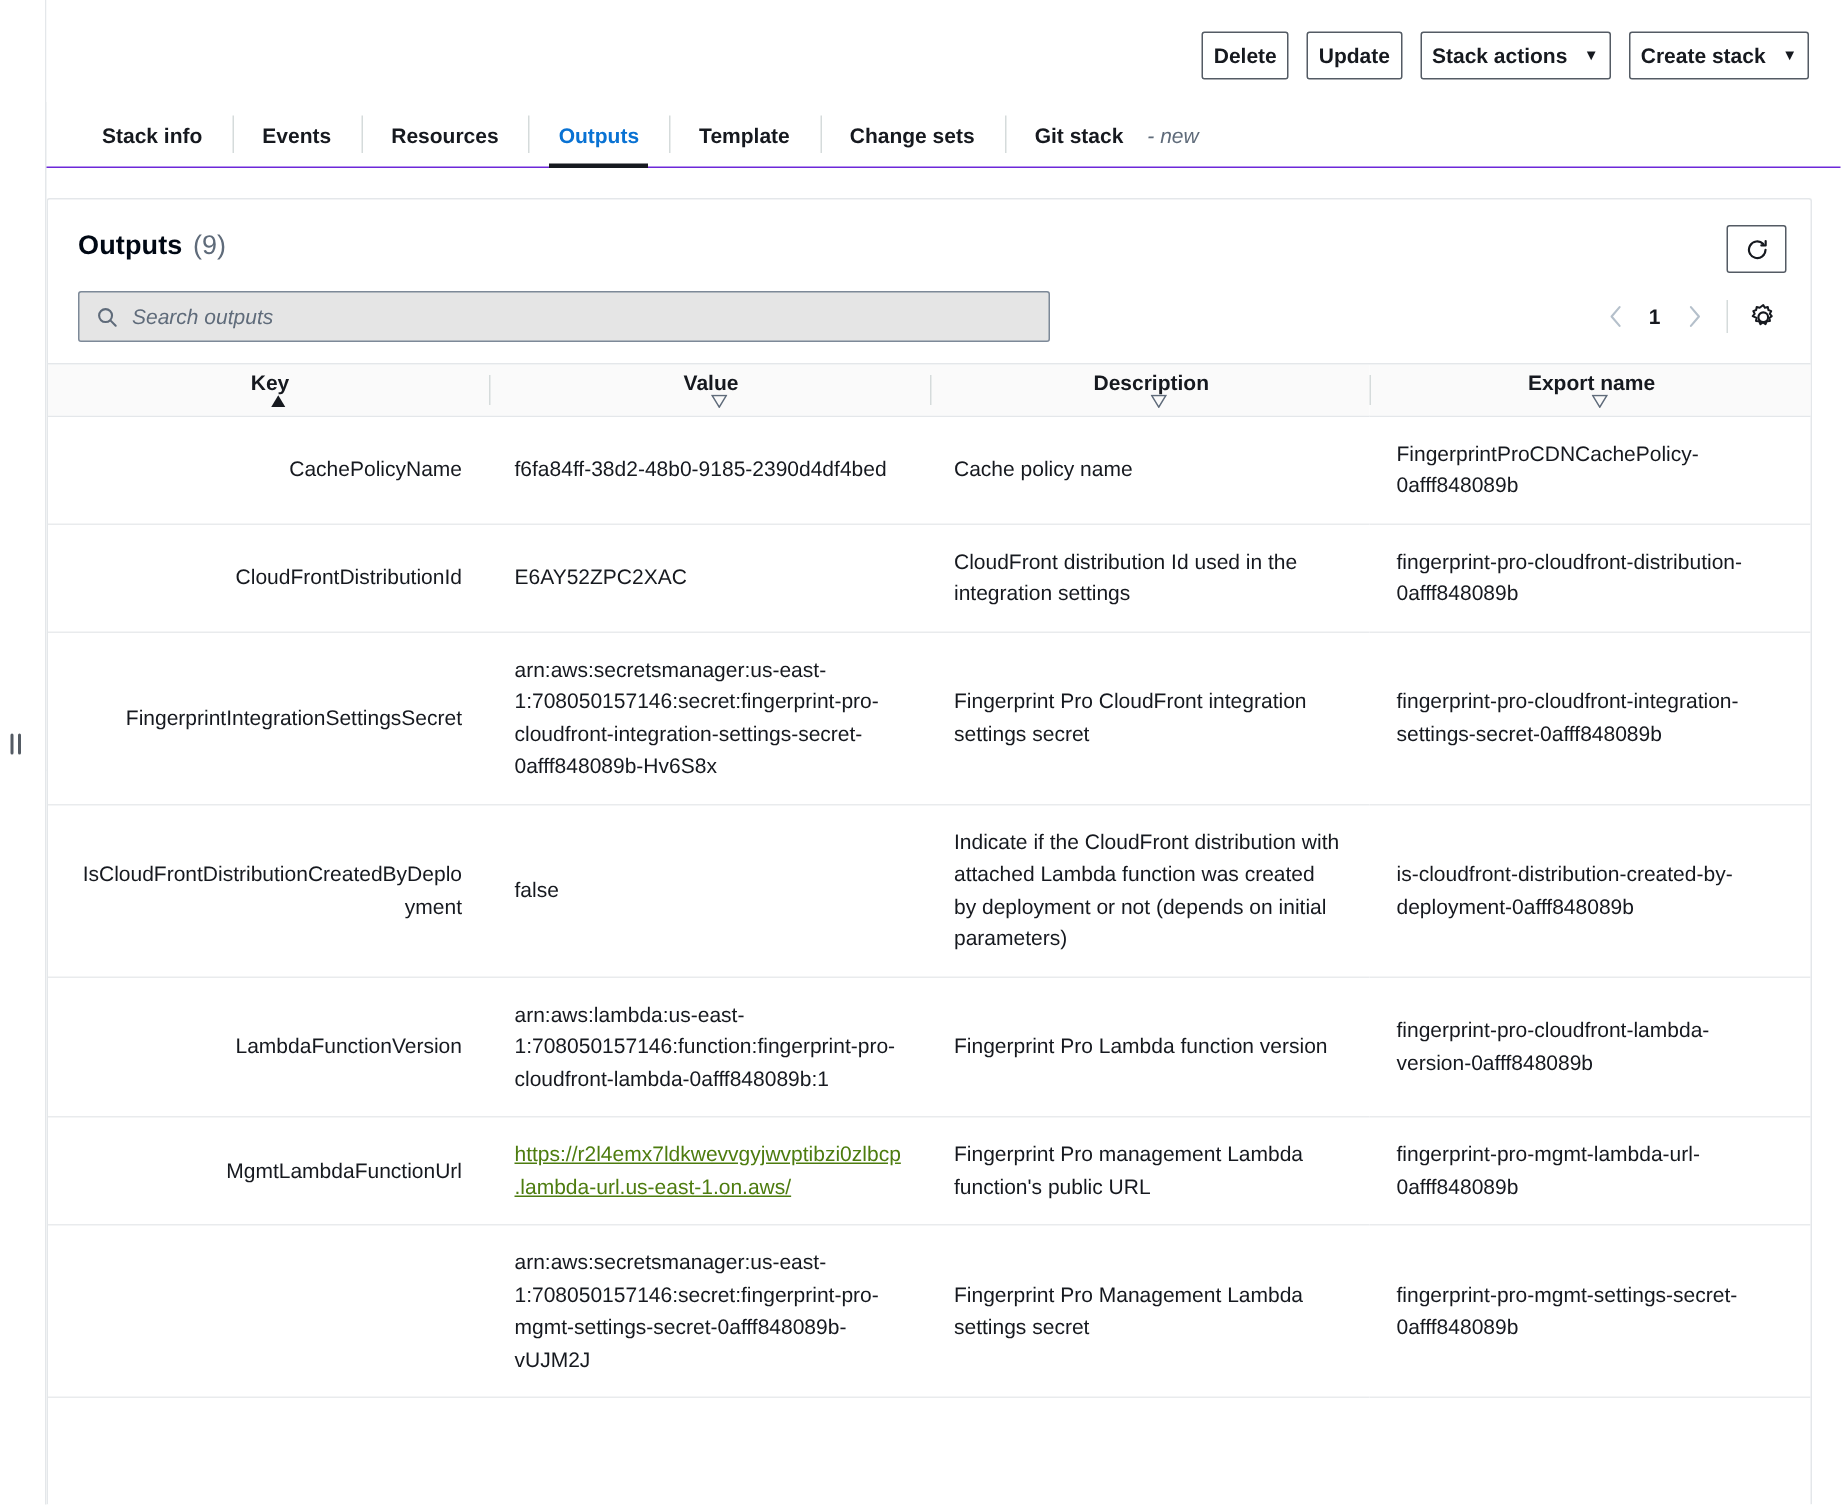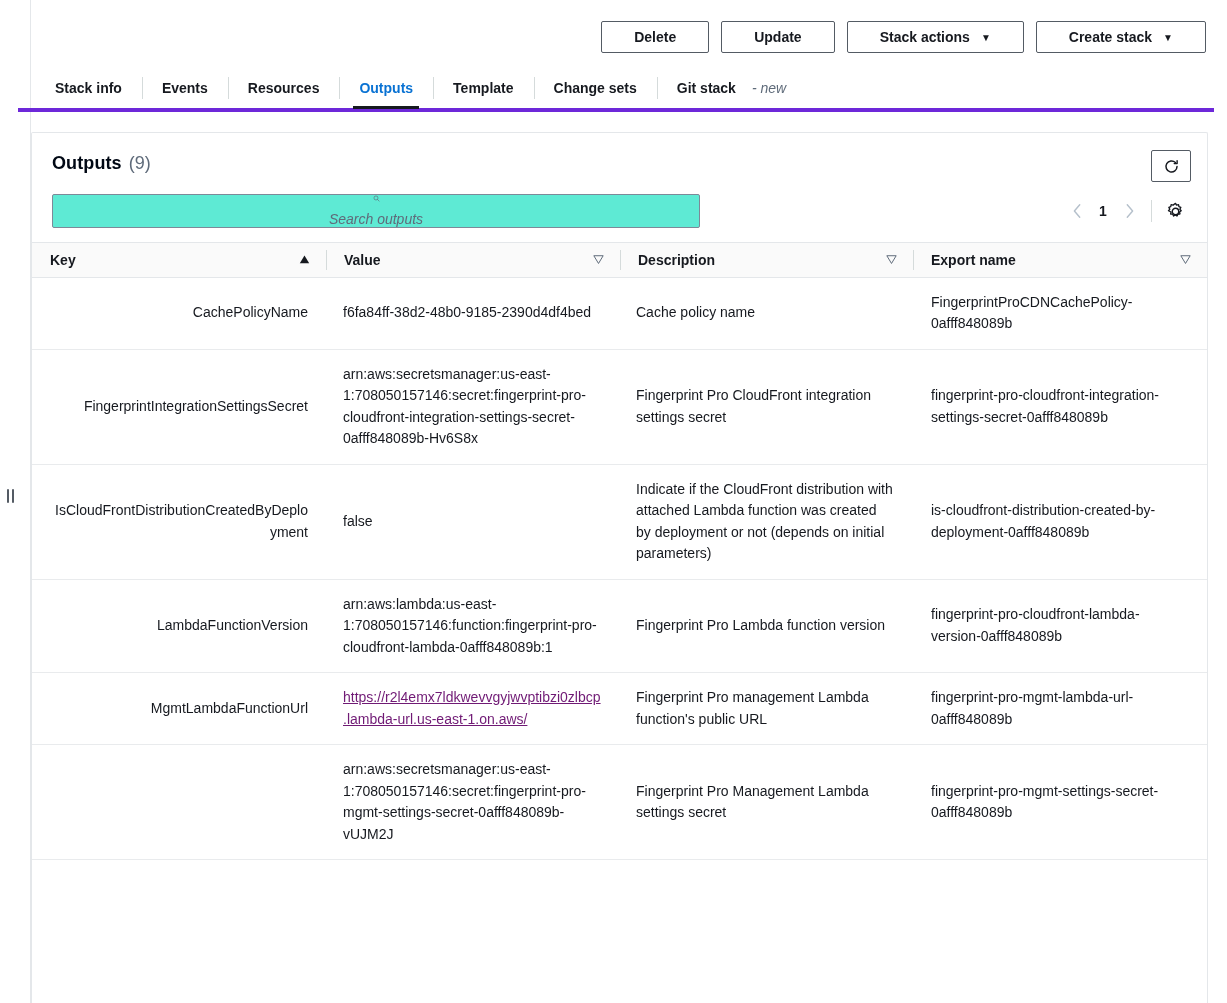--- a/index.html
+++ b/index.html
@@ -32,41 +32,41 @@
   #topbar {
     position: absolute; left: 31px; top: 0; width: 1196px; height: 68px;
     background: #ffffff;
   }
   #actions {
     position: absolute; right: 21px; top: 21px;
     display: flex; gap: 12px; align-items: center;
   }
   .btn {
     height: 32px;
-    padding: 0 32px;
+    padding: 0 7px;
     border: 1px solid #545b64;
     border-radius: 2px;
     background: #ffffff;
     color: #16191f;
     font-size: 14px;
     font-weight: bold;
     font-family: "Liberation Sans", sans-serif;
     display: inline-flex; align-items: center; justify-content: center;
     gap: 11px;
     white-space: nowrap;
     cursor: pointer;
   }
   .btn .caret {
     font-size: 10px; line-height: 1; color: #16191f; transform: translateY(1px);
   }
 
   
   #tabs {
-    position: absolute; left: 18px; top: 68px; width: 1196px; height: 44px;
-    border-bottom: 4px solid #6d28d9;
+    position: absolute; left: 31px; top: 68px; width: 1196px; height: 44px;
+    border-bottom: 1px solid #6d28d9;
     display: flex; align-items: stretch;
     padding-left: 17px;
   }
   .tab {
     position: relative;
     display: flex; align-items: center;
     padding: 0 20px;
     font-size: 14px;
     font-weight: bold;
     color: #16191f;
@@ -115,24 +115,23 @@
     display: flex; align-items: center; justify-content: center;
     cursor: pointer;
   }
   #refresh-button svg { display: block; }
 
   #search-row {
     position: absolute; left: 20px; top: 61px; right: 20px; height: 34px;
   }
   #search-box {
     position: absolute; left: 0; top: 0; width: 648px; height: 34px;
-    border: 1px solid #7d8998; border-radius: 2px; background: #5eead4;
+    border: 1px solid #7d8998; border-radius: 2px; background: #e5e5e5;
     display: flex; align-items: center; gap: 9px; padding: 0 11px;
     cursor: text;
-    flex-direction: column;
   }
   #search-box .ph {
     font-size: 14px; font-style: italic; color: #5f6b7a;
   }
   #pagination {
     position: absolute; right: 0; top: 0; height: 34px;
     display: flex; align-items: center; gap: 0;
   }
   .pg-arrow {
     width: 30px; height: 30px; display: flex; align-items: center; justify-content: center;
@@ -167,39 +166,39 @@
     position: relative;
     vertical-align: middle;
     cursor: pointer;
     white-space: nowrap;
   }
   #outputs-table thead th + th::before {
     content: "";
     position: absolute; left: 0; top: 7px; bottom: 7px;
     width: 1px; background: #d5dbdb;
   }
-  .th-inner { display: flex; align-items: center; justify-content: space-between; }
+  .th-inner { display: flex; align-items: center; justify-content: space-between; flex-direction: column; }
   .sort-icon { margin-left: 10px; display: inline-flex; }
 
   #outputs-table tbody td {
     padding: 14px 18px;
     border-bottom: 1px solid #e9ebed;
     vertical-align: middle;
     color: #16191f;
     line-height: 21.5px;
     overflow-wrap: break-word;
     word-break: break-word;
   }
   #outputs-table tbody tr:last-child td { border-bottom: 1px solid #e9ebed; }
   #outputs-table tbody td.col-key { padding-left: 18px; text-align: right; }
   #outputs-table tbody td.col-val { padding-left: 17px; }
   #outputs-table tbody td.col-desc { padding-left: 16px; }
   #outputs-table tbody td.col-exp { padding-left: 18px; }
   a.value-link {
-    color: #701a75; text-decoration: underline; cursor: pointer;
+    color: #4d7c0f; text-decoration: underline; cursor: pointer;
     overflow-wrap: anywhere;
   }
 </style>
 </head>
 <body>
 
 <div id="left-rail">
   <div id="splitter-handle">
       <i></i>
       <i></i>
@@ -350,20 +349,26 @@
       </tr>
     </thead>
     <tbody id="outputs-tbody">
         <tr>
           <td class="col-key"><span>CachePolicyName</span></td>
           <td class="col-val"><span>f6fa84ff-38d2-48b0-9185-2390d4df4bed</span></td>
           <td class="col-desc"><span>Cache policy name</span></td>
           <td class="col-exp"><span>FingerprintProCDNCachePolicy-0afff848089b</span></td>
         </tr>
         <tr>
+          <td class="col-key"><span>CloudFrontDistributionId</span></td>
+          <td class="col-val"><span>E6AY52ZPC2XAC</span></td>
+          <td class="col-desc"><span>CloudFront distribution Id used in the integration settings</span></td>
+          <td class="col-exp"><span>fingerprint-pro-cloudfront-distribution-0afff848089b</span></td>
+        </tr>
+        <tr>
           <td class="col-key"><span>FingerprintIntegrationSettingsSecret</span></td>
           <td class="col-val"><span>arn:aws:secretsmanager:us-east-1:708050157146:secret:fingerprint-pro-cloudfront-integration-settings-secret-0afff848089b-Hv6S8x</span></td>
           <td class="col-desc"><span>Fingerprint Pro CloudFront integration settings secret</span></td>
           <td class="col-exp"><span>fingerprint-pro-cloudfront-integration-settings-secret-0afff848089b</span></td>
         </tr>
         <tr>
           <td class="col-key"><span>IsCloudFrontDistributionCreatedByDeployment</span></td>
           <td class="col-val"><span>false</span></td>
           <td class="col-desc"><span>Indicate if the CloudFront distribution with attached Lambda function was created by deployment or not (depends on initial parameters)</span></td>
           <td class="col-exp"><span>is-cloudfront-distribution-created-by-deployment-0afff848089b</span></td>

